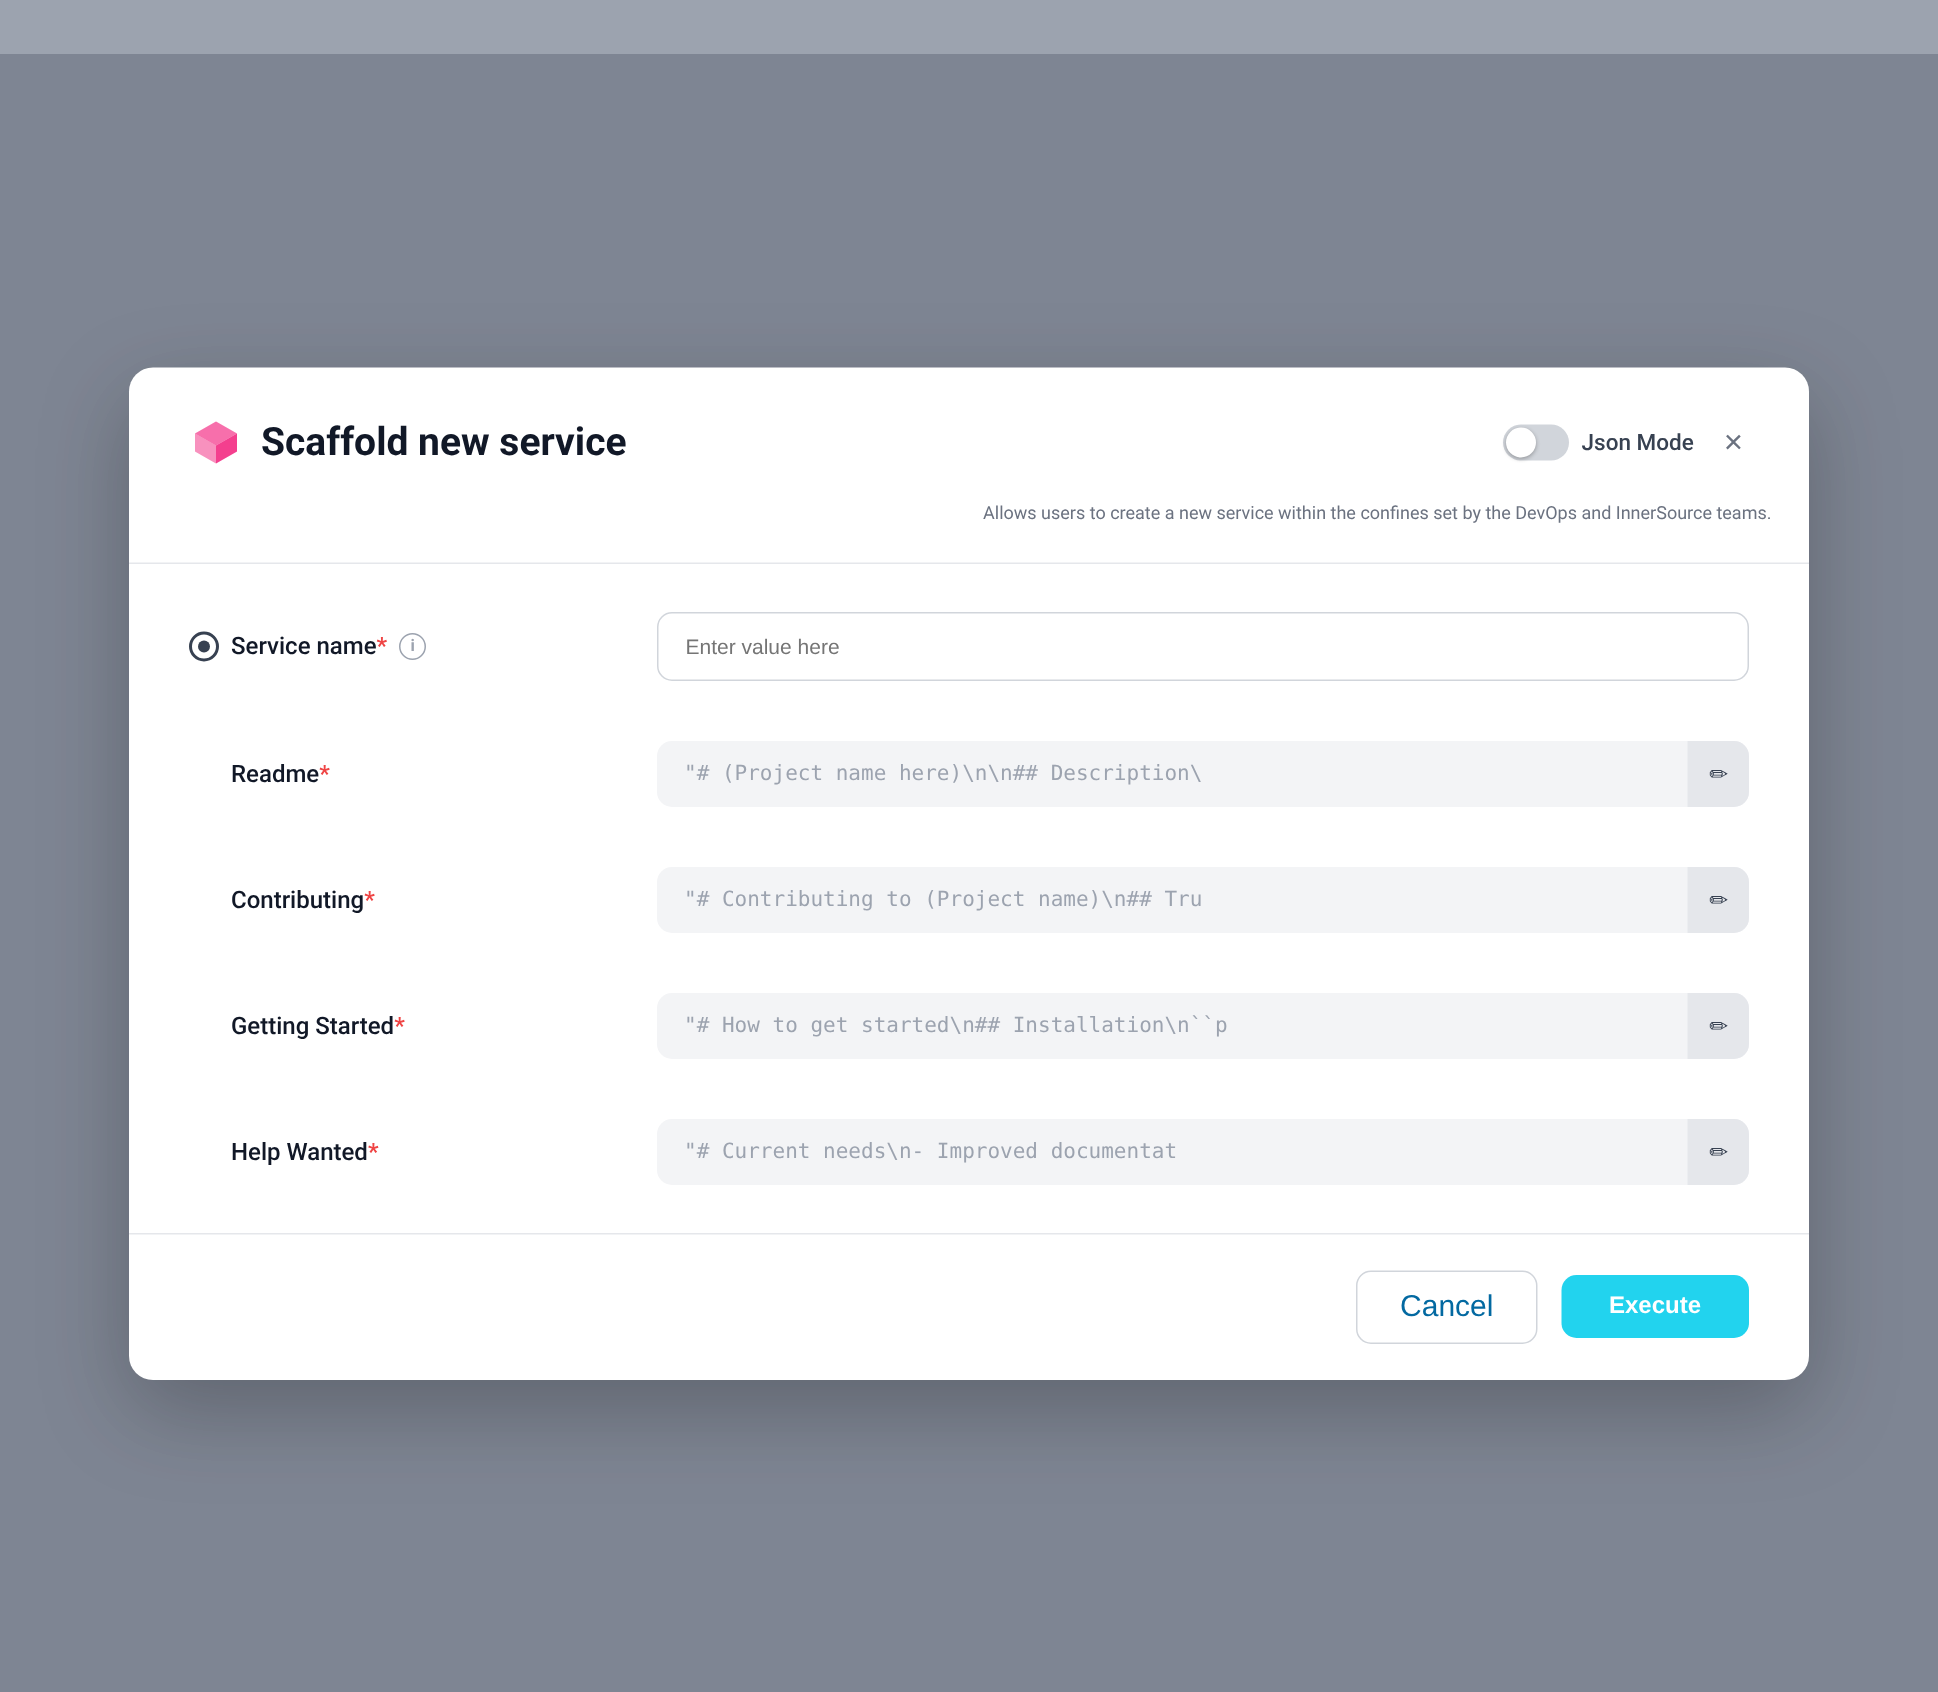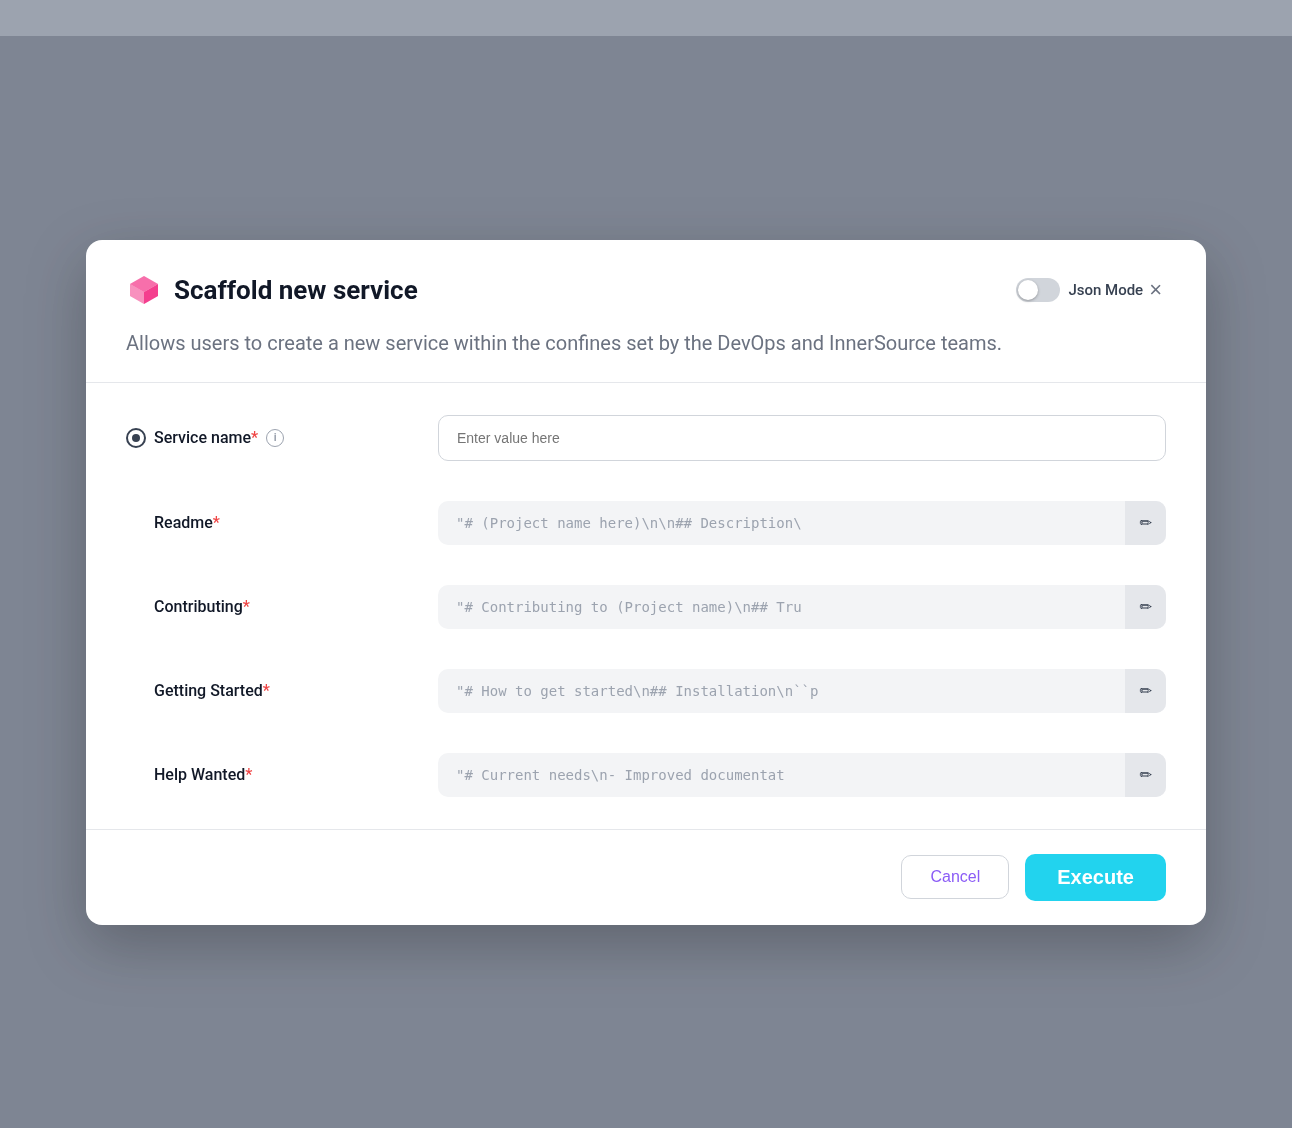--- a/index.html
+++ b/index.html
@@ -58,21 +58,21 @@
 
     .modal-title {
       font-size: 26px;
       font-weight: 700;
       color: #111827;
     }
 
     .header-actions {
       display: flex;
       align-items: center;
-      gap: 2px;
+      gap: 16px;
     }
 
     .json-mode-toggle {
       display: flex;
       align-items: center;
       gap: 8px;
     }
 
     .toggle-switch {
       width: 44px;
@@ -107,24 +107,25 @@
       color: #6b7280;
       font-size: 22px;
       line-height: 1;
       padding: 4px;
       display: flex;
       align-items: center;
       justify-content: center;
     }
 
     .modal-description {
-      padding: 0 40px 24px 40px;
-      font-size: 20px;
+      padding: 0 25px 24px 40px;
+      font-size: 12px;
       color: #6b7280;
       line-height: 1.5;
+      text-align: right;
     }
 
     .modal-divider {
       height: 1px;
       background: #e5e7eb;
       margin: 0 0 0 0;
     }
 
     .modal-body {
       padding: 32px 40px;
@@ -255,32 +256,32 @@
       align-items: center;
       justify-content: flex-end;
       gap: 16px;
     }
 
     .cancel-btn {
       padding: 12px 28px;
       border: 1.5px solid #d1d5db;
       border-radius: 10px;
       background: white;
-      font-size: 16px;
+      font-size: 20px;
       font-weight: 500;
-      color: #8b5cf6;
+      color: #0369a1;
       cursor: pointer;
     }
 
     .execute-btn {
       padding: 12px 32px;
       border: none;
       border-radius: 10px;
       background: #22d3ee;
-      font-size: 20px;
+      font-size: 16px;
       font-weight: 600;
       color: white;
       cursor: pointer;
     }
   </style>
 </head>
 <body>
 
 <div class="overlay">
   <div class="modal">

